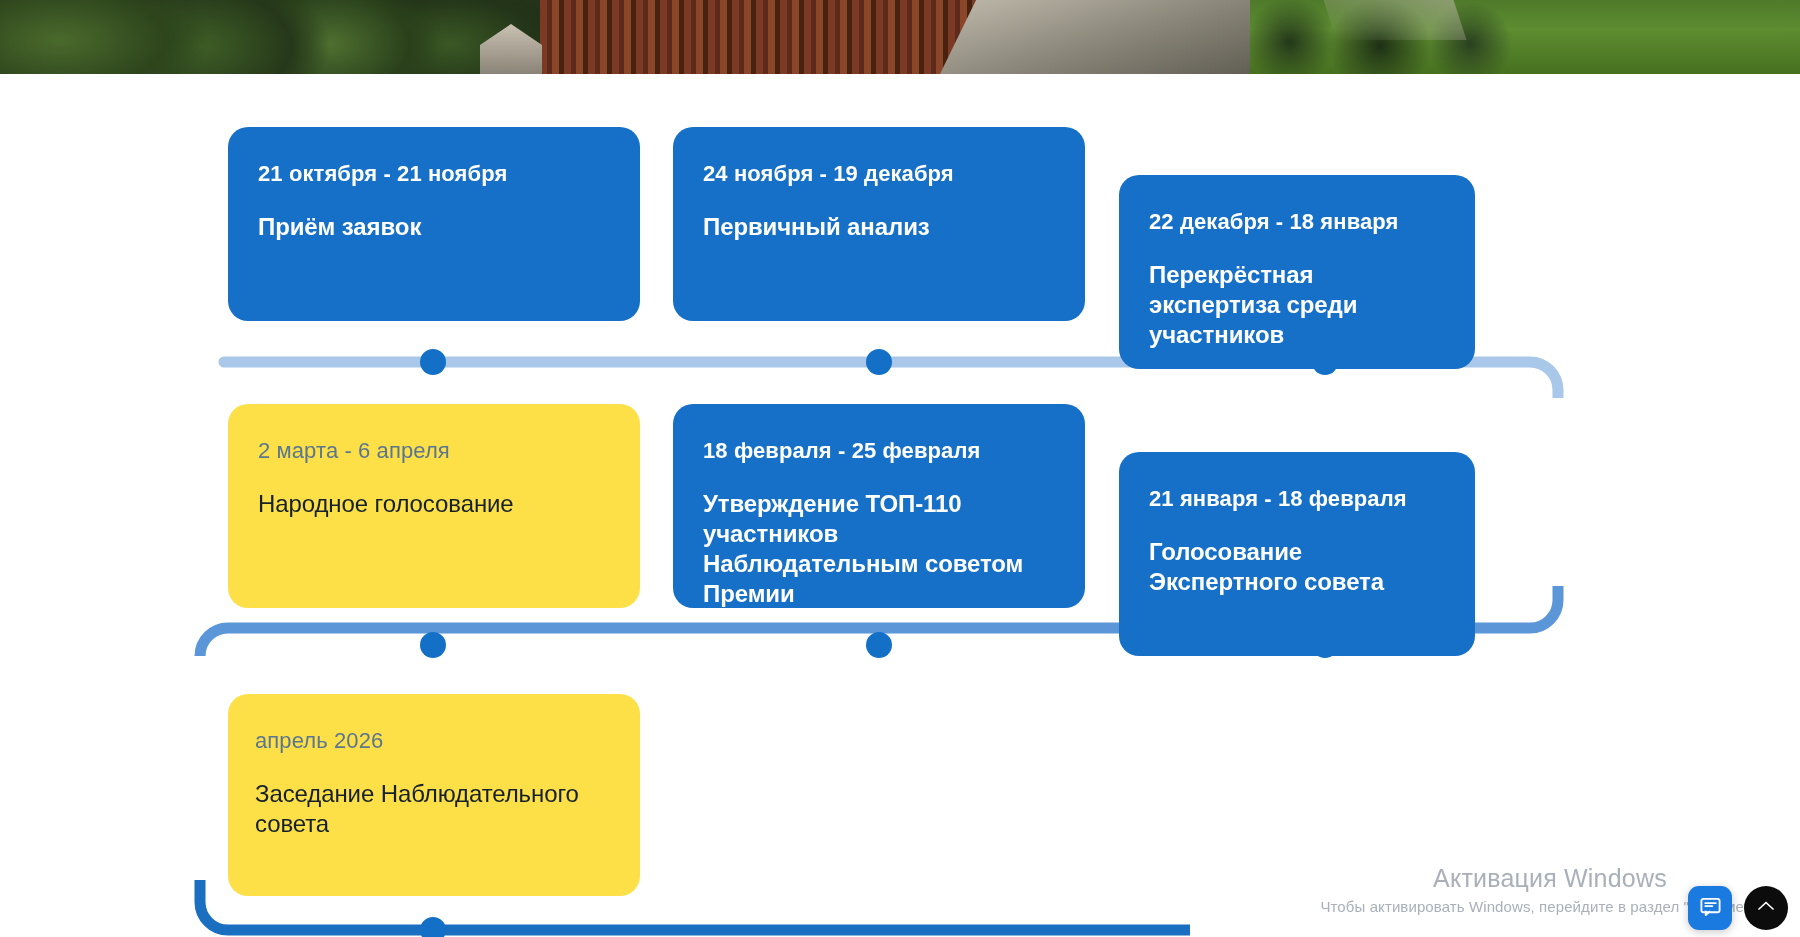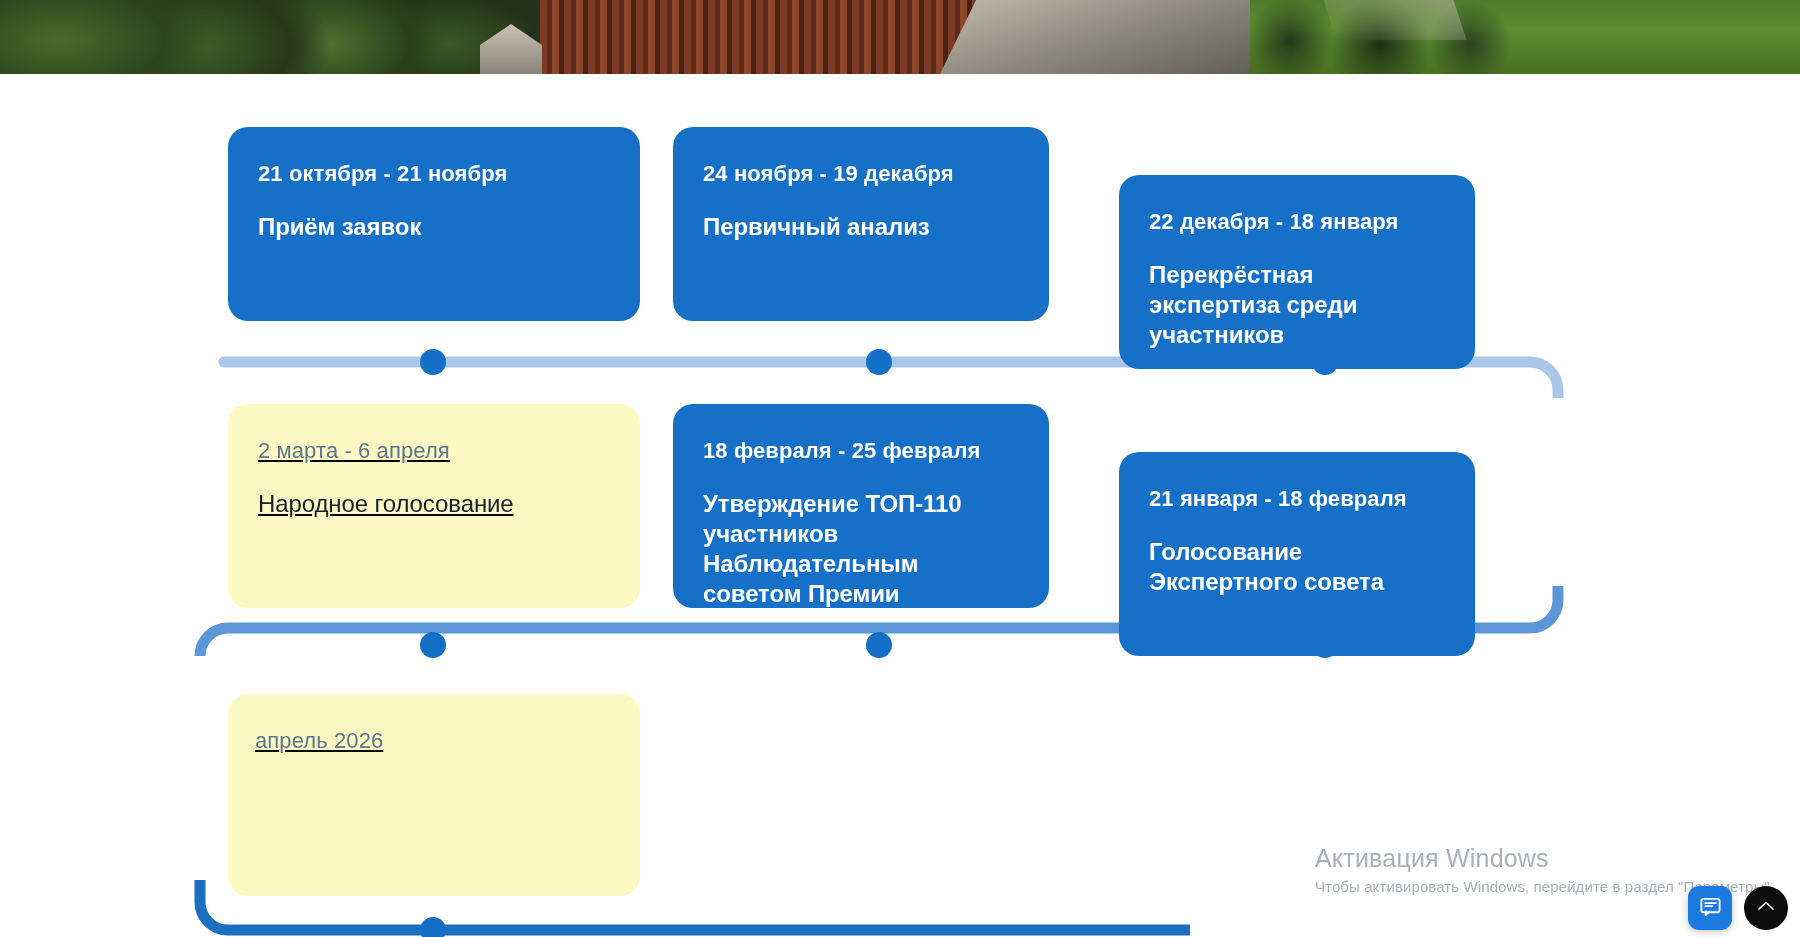--- a/index.html
+++ b/index.html
@@ -101,21 +101,21 @@
     background: #1470c6;
   }
 
   
   .card {
     position: absolute;
     border-radius: 20px;
     padding: 34px 30px 0 30px;
   }
   .card.active   { background: #1670c8; }
-  .card.inactive { background: #fef9c3; text-decoration: underline; }
+  .card.inactive { background: #fde047; }
 
   .card-date {
     font-size: 22px;
     font-weight: 700;
     letter-spacing: .1px;
     line-height: 1.2;
     margin-bottom: 25px;
   }
   .card.active   .card-date { color: #ffffff; }
   .card.inactive .card-date { color: #5b7691; font-weight: 400; }
@@ -127,29 +127,29 @@
   }
   .card.active   .card-title { color: #ffffff; font-weight: 700; }
   .card.inactive .card-title { color: #15202b; font-weight: 400; margin-top: 15px; }
 
   
   .r1 { top: 127px; height: 194px; }
   .r2 { top: 404px; height: 204px; }
   .r3 { top: 694px; height: 202px; padding-left: 27px; }
 
   .c1 { left: 228px; width: 412px; }
-  .c2 { left: 673px; width: 376px; }
+  .c2 { left: 673px; width: 412px; }
   .c3 { left: 1119px; width: 356px; margin-top: 48px; }
 
   
   .watermark {
     position: absolute;
-    left: 1315px; top: 844px;
+    left: 1315px; top: 864px;
     width: 470px;
-    text-align: left;
+    text-align: center;
     color: #9ba3ad;
     user-select: none;
   }
   .watermark .wm-title {
     font-size: 25px;
     font-weight: 400;
     line-height: 1.15;
     color: #a9b0b9;
     letter-spacing: .2px;
   }
@@ -255,20 +255,21 @@
     <div class="card-title">Утверждение ТОП-110 участников Наблюдательным советом Премии</div>
   </div>
 
   <div class="card active r2 c3">
     <div class="card-date">21 января - 18 февраля</div>
     <div class="card-title">Голосование Экспертного совета</div>
   </div>
 
   <div class="card inactive r3 c1">
     <div class="card-date">апрель 2026</div>
+    <div class="card-title">Заседание Наблюдательного совета</div>
   </div>
 
   <div class="watermark">
     <div class="wm-title">Активация Windows</div>
     <div class="wm-sub">Чтобы активировать Windows, перейдите в раздел "Параметры".</div>
   </div>
 
   <div class="fab-chat">
     <span>
       <svg width="23" height="23" viewBox="0 0 24 24" fill="none">

